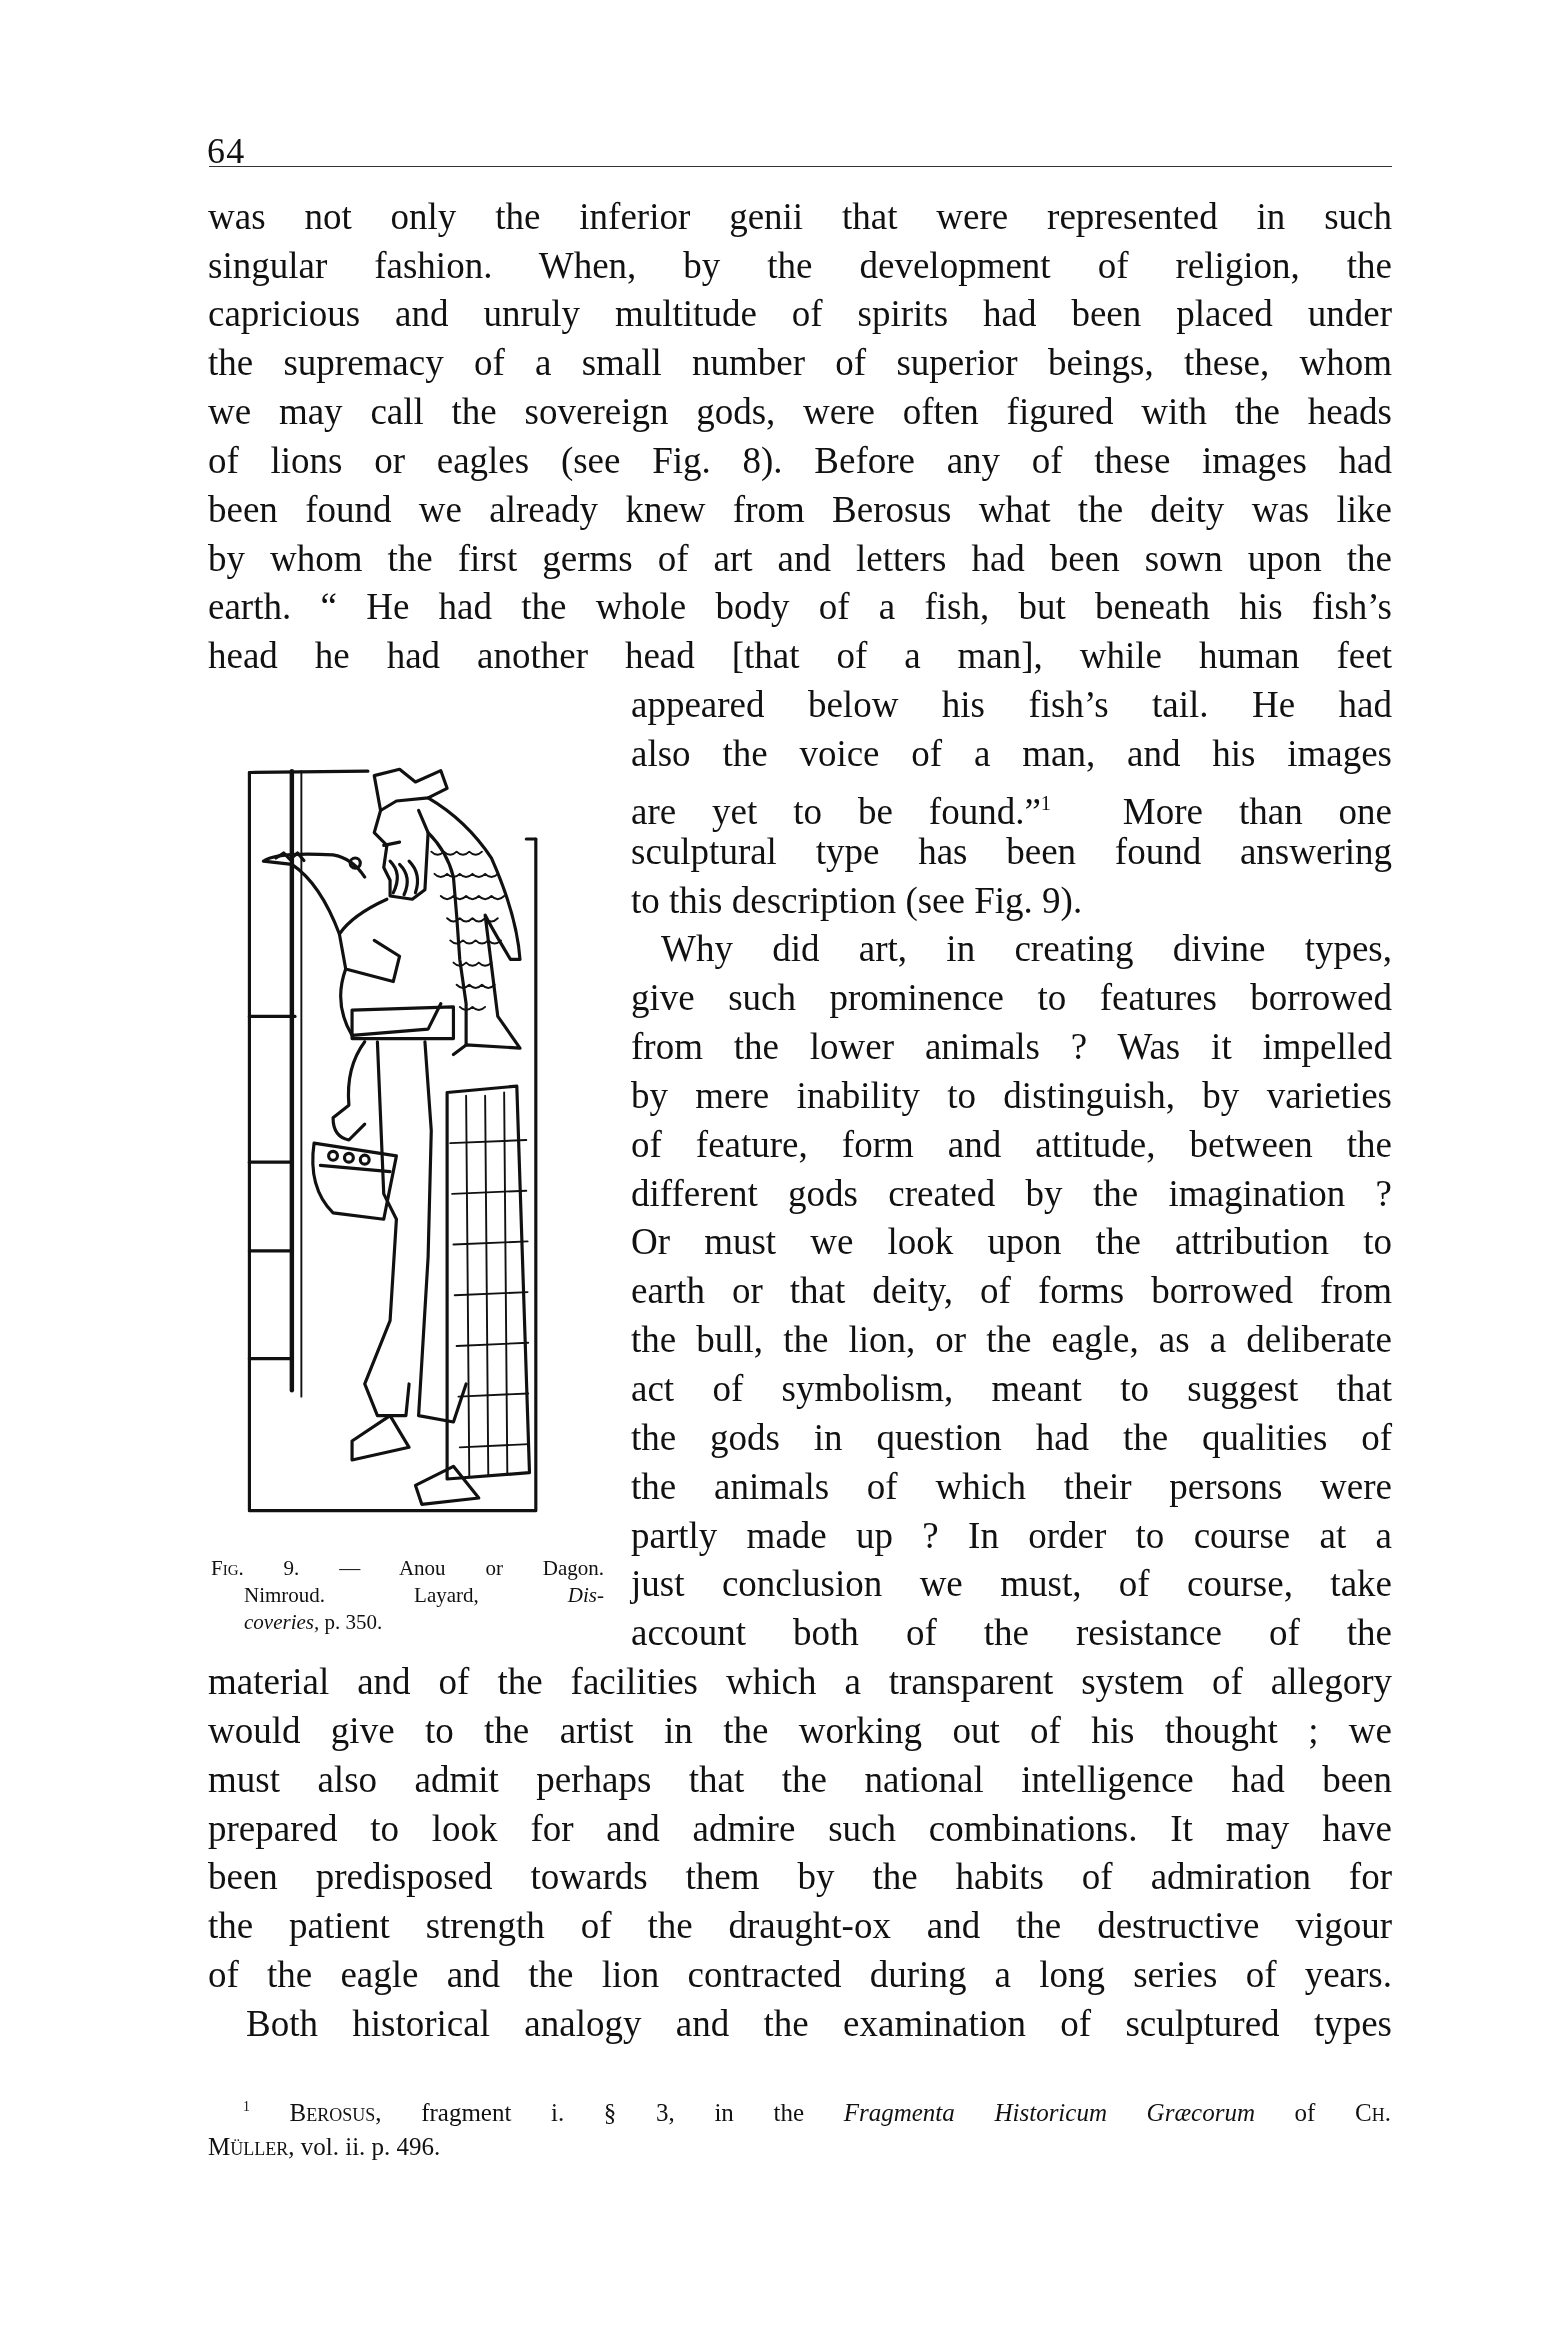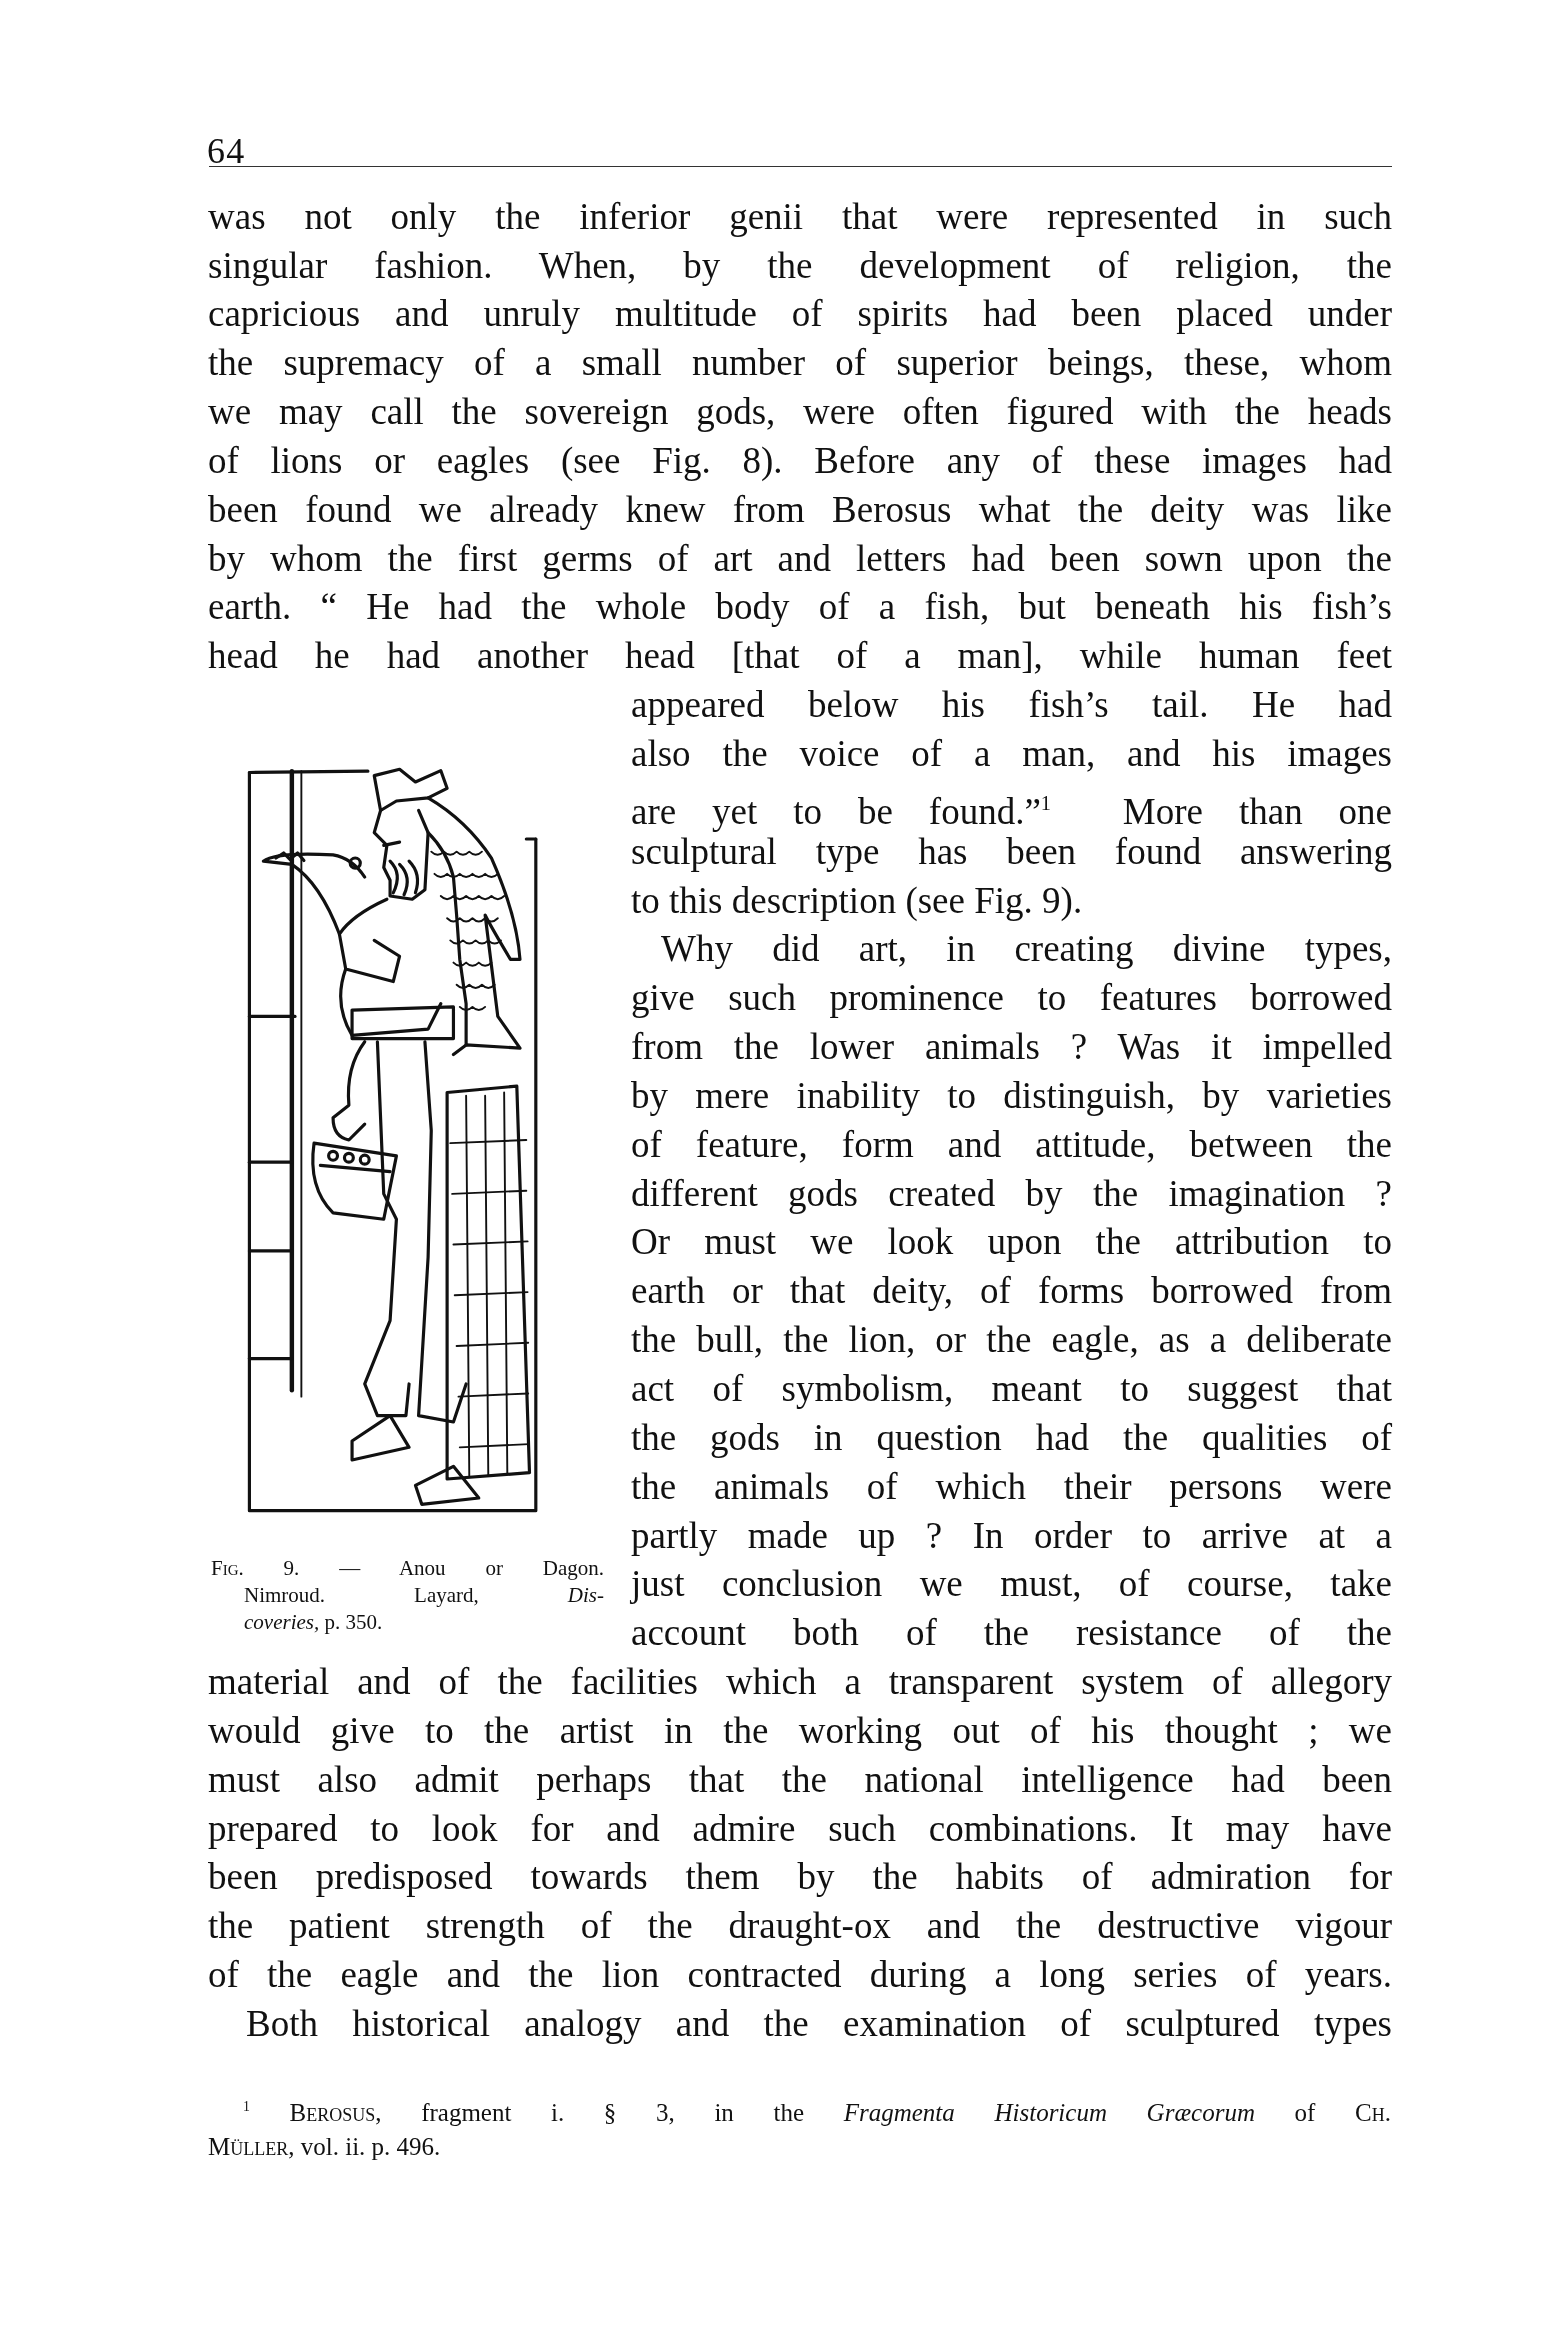--- a/index.html
+++ b/index.html
@@ -56,21 +56,21 @@
   <div class="line right" style="top:1025px">from the lower animals ?  Was it impelled</div>
   <div class="line right" style="top:1074px">by mere inability to distinguish, by varieties</div>
   <div class="line right" style="top:1123px">of feature, form and attitude, between the</div>
   <div class="line right" style="top:1172px">different gods created by the imagination ?</div>
   <div class="line right" style="top:1220px">Or must we look upon the attribution to</div>
   <div class="line right" style="top:1269px">earth or that deity, of forms borrowed from</div>
   <div class="line right" style="top:1318px">the bull, the lion, or the eagle, as a deliberate</div>
   <div class="line right" style="top:1367px">act of symbolism, meant to suggest that</div>
   <div class="line right" style="top:1416px">the gods in question had the qualities of</div>
   <div class="line right" style="top:1465px">the animals of which their persons were</div>
-  <div class="line right" style="top:1514px">partly made up ? In order to arrive at a</div>
+  <div class="line right" style="top:1514px">partly made up ? In order to course at a</div>
   <div class="line right" style="top:1562px">just conclusion we must, of course, take</div>
   <div class="line right" style="top:1611px">account both of the resistance of the</div>
 </div>
 
 <div class="figure">
   <svg width="320" height="780" viewBox="0 0 505 1230" xmlns="http://www.w3.org/2000/svg">
     <g fill="none" stroke="#111" stroke-width="5" stroke-linecap="round" stroke-linejoin="round">
 
       <path d="M18 35 L18 1200 L470 1200 L470 140"></path>
       <path d="M18 35 L205 33"></path>

